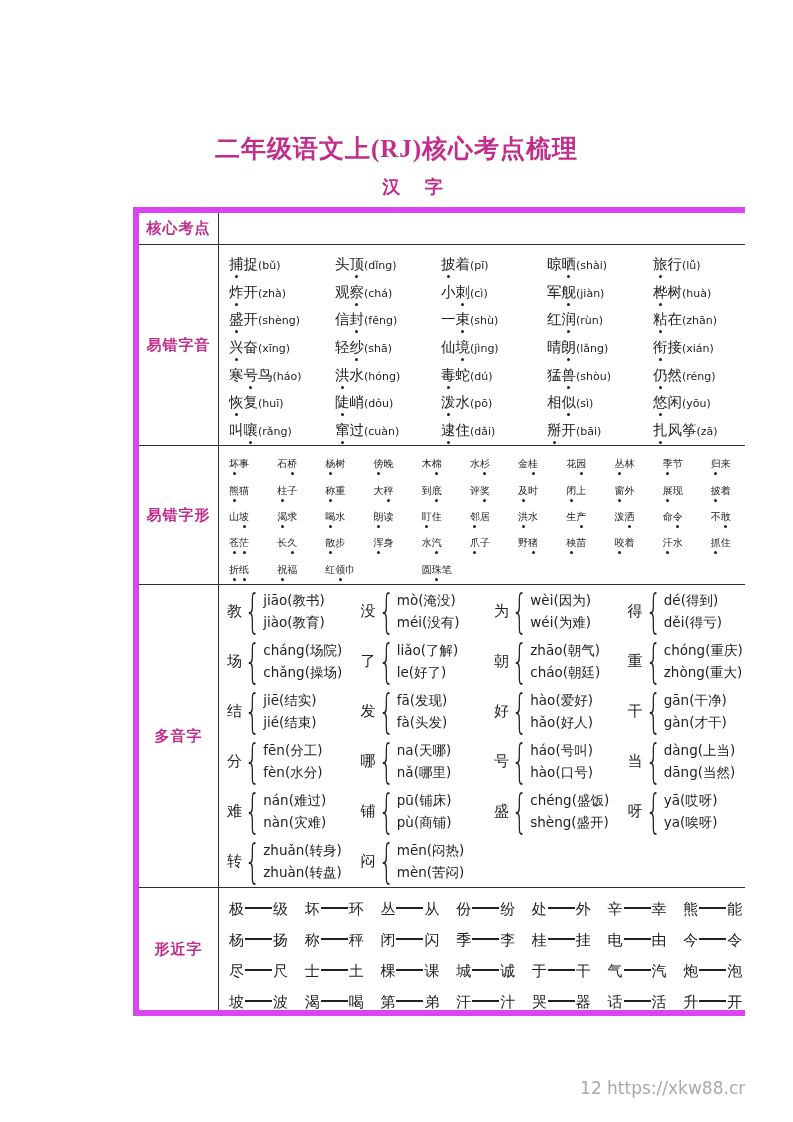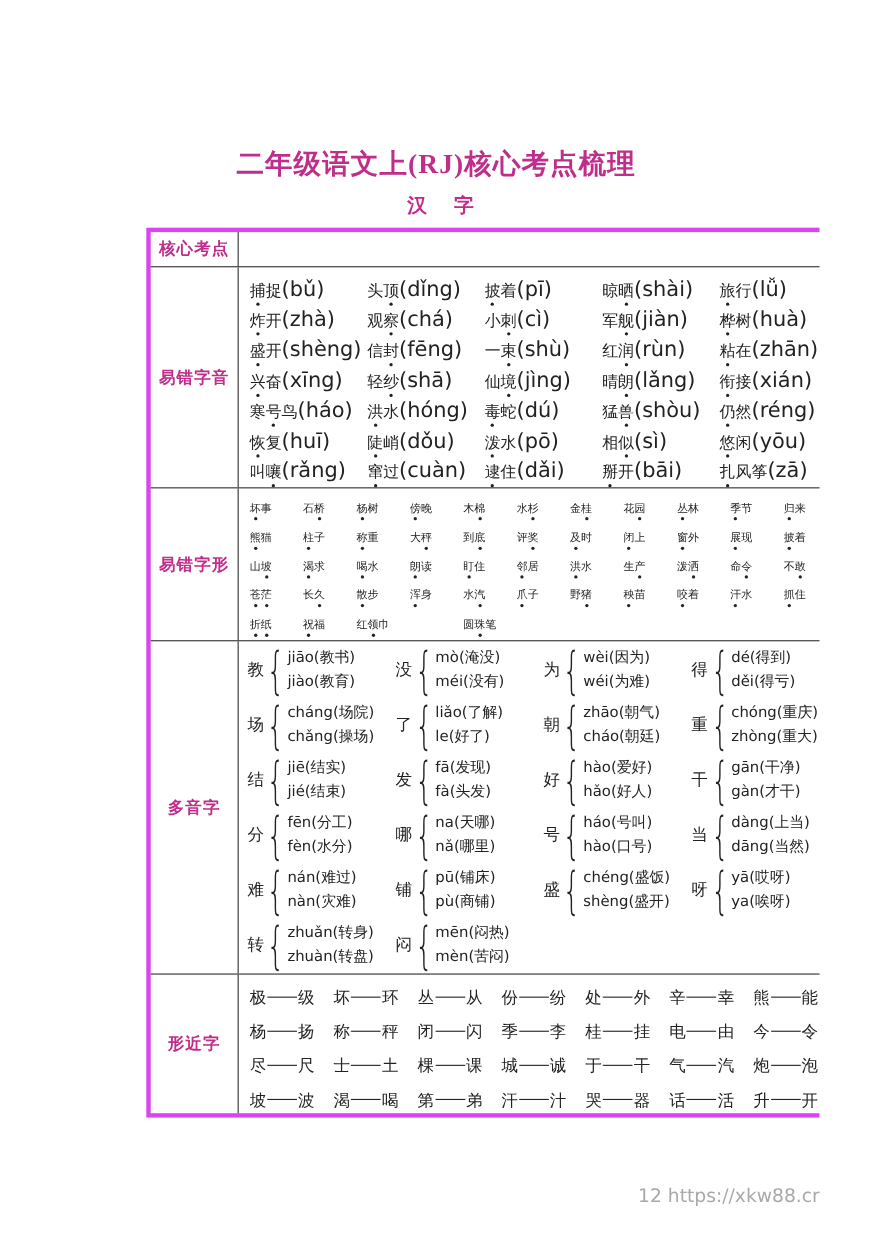--- a/index.html
+++ b/index.html
@@ -7,29 +7,29 @@
   body { font-family:"DejaVu Sans", sans-serif; color:#222; }
   .page { position:relative; width:697px; height:1122px; background:#fff; margin:16px auto; overflow:hidden; }
 
   .title {
     position:absolute; top:116px; left:0; width:100%;
     text-align:center; font-size:25px; font-weight:bold;
     color:var(--accent,#bf2e8a); letter-spacing:1px;
     font-family:"Liberation Serif","DejaVu Serif", serif;
   }
   .subtitle {
-    position:absolute; top:159px; left:4px; width:100%;
+    position:absolute; top:159px; left:16px; width:100%;
     text-align:center; font-size:18px; font-weight:bold;
     color:var(--accent,#bf2e8a); letter-spacing:10px; text-indent:10px;
     font-family:"Liberation Serif","DejaVu Serif", serif;
   }
 
   .ctable {
     position:absolute; left:85px; top:191px; width:634px; height:809px;
-    border:4px solid #d946ef; display:flex; flex-direction:column; background:#fff;
+    border:6px solid #d946ef; display:flex; flex-direction:column; background:#fff;
   }
   .trow { display:flex; border-top:1.5px solid #2e2e2e; min-height:0; }
   .trow:first-child { border-top:none; }
   .tlabel {
     width:80px; flex:0 0 80px; border-right:1.5px solid #2e2e2e;
     display:flex; align-items:center; justify-content:center;
     color:var(--accent,#bf2e8a); font-weight:bold; font-size:15px; letter-spacing:1px;
   }
   .tcell { flex:1; min-width:0; }
 
@@ -50,21 +50,21 @@
     content:""; position:absolute; left:50%; bottom:-4px;
     width:3px; height:3px; margin-left:-1.5px; border-radius:50%; background:#222;
   }
 
   
   .grid-yin {
     display:grid; grid-template-columns:repeat(5,1fr); grid-auto-rows:27.6px;
     align-items:center; padding:6px 2px 0 10px; height:100%;
   }
   .py-item { font-size:14.5px; white-space:nowrap; }
-  .py-item .py { font-size:19px; letter-spacing:0; }
+  .py-item .py { font-size:11px; letter-spacing:0; }
 
   
   .grid-xing {
     display:grid; grid-template-columns:repeat(11,1fr); grid-auto-rows:26.4px;
     align-items:center; padding:5px 2px 0 10px; height:100%;
   }
   .word-item { font-size:10px; white-space:nowrap; }
   .word-item.sp2 { grid-column:span 2; }
 
   

